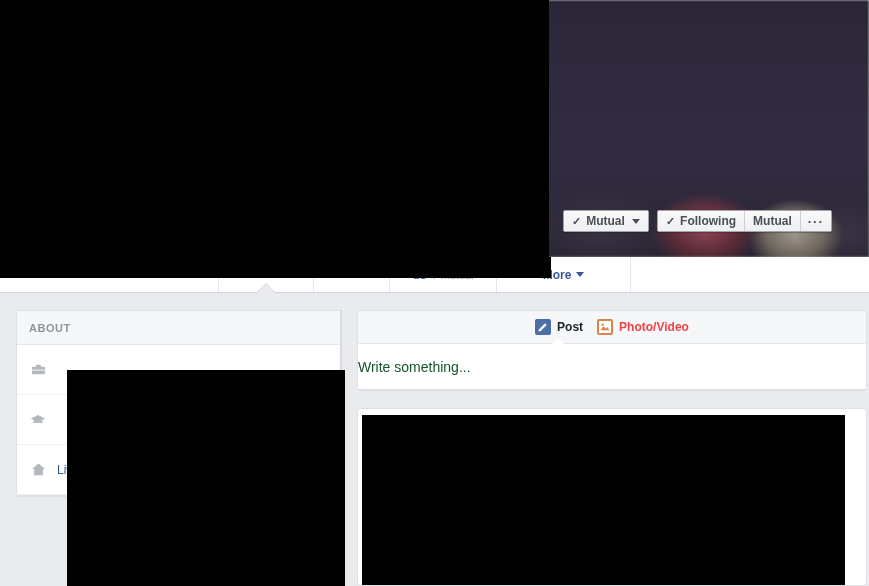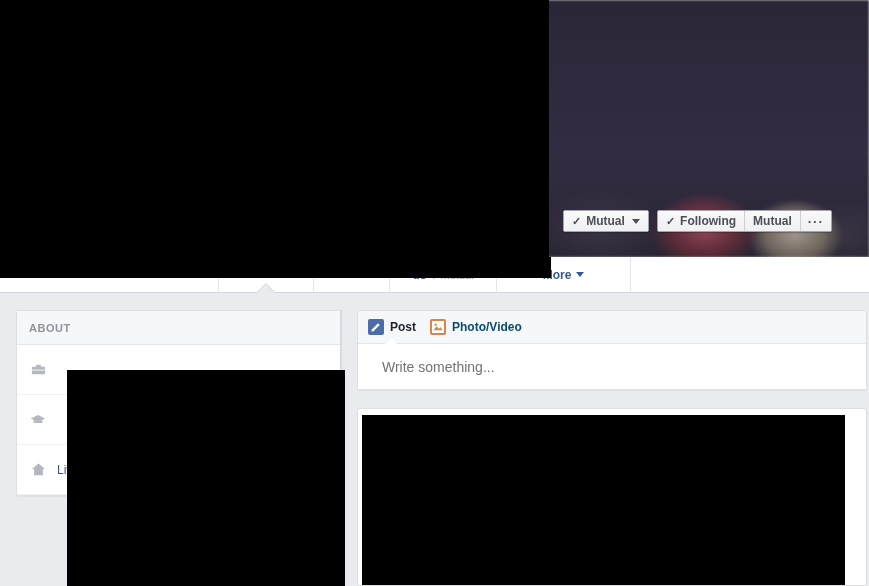--- a/index.html
+++ b/index.html
@@ -162,25 +162,26 @@
     background: #fff;
     border: 1px solid #dddfe2;
     border-radius: 3px;
     box-shadow: 0 1px 1px rgba(0,0,0,0.05);
   }
   #composer-tabs {
     height: 33px; display: flex; align-items: center; gap: 14px;
     padding: 0 10px;
     background: #f6f7f9;
     border-bottom: 1px solid #e5e6eb;
+    justify-content: center;
   }
   .composer-tab {
     position: relative;
     display: flex; align-items: center; gap: 6px;
-    font-size: 12px; font-weight: bold; color: #0c4a6e;
+    font-size: 12px; font-weight: bold; color: #ef4444;
     cursor: pointer; height: 33px;
   }
   .composer-tab.active { color: #1d2129; }
   .composer-tab.active::after {
     content: "";
     position: absolute; left: 16px; bottom: -1px;
     width: 0; height: 0;
     border-left: 7px solid transparent;
     border-right: 7px solid transparent;
     border-bottom: 7px solid #fff;
@@ -190,22 +191,22 @@
     background: #4b6ea8; border-radius: 2px;
     display: flex; align-items: center; justify-content: center;
   }
   .icon-photo {
     width: 16px; height: 16px; flex: none;
     background: #fff; border: 2px solid #d9844a; border-radius: 2px;
     display: flex; align-items: center; justify-content: center;
   }
   #composer-body {
     height: 45px; display: flex; align-items: center;
-    padding: 0 24px;
-    font-size: 14px; color: #737373;
+    padding: 0 0;
+    font-size: 14px; color: #14532d;
     background: #fff;
     cursor: text;
   }
 
   #post-card {
     position: absolute; left: 357px; top: 114px; width: 510px; height: 178px;
     background: #fff;
     border: 1px solid #dddfe2;
     border-radius: 3px;
     box-shadow: 0 1px 1px rgba(0,0,0,0.05);

